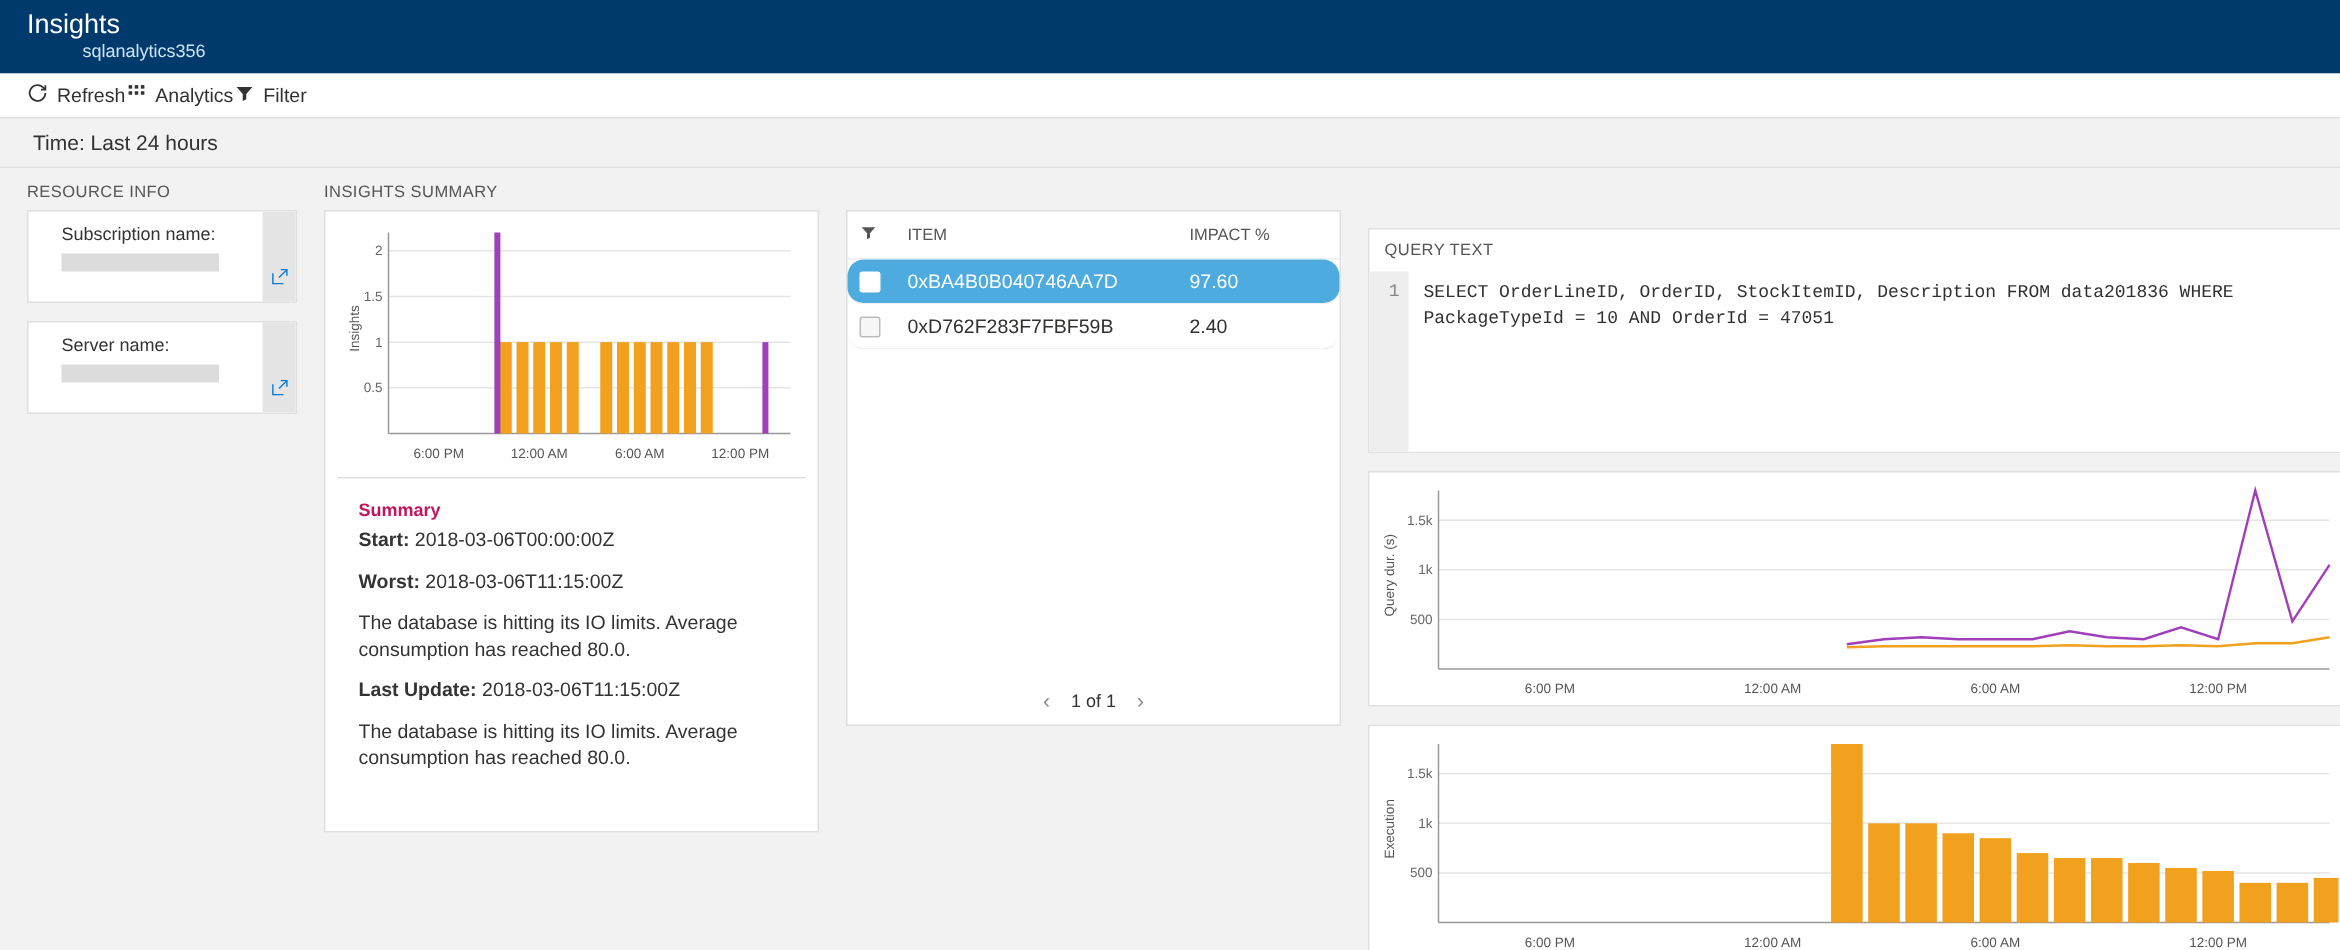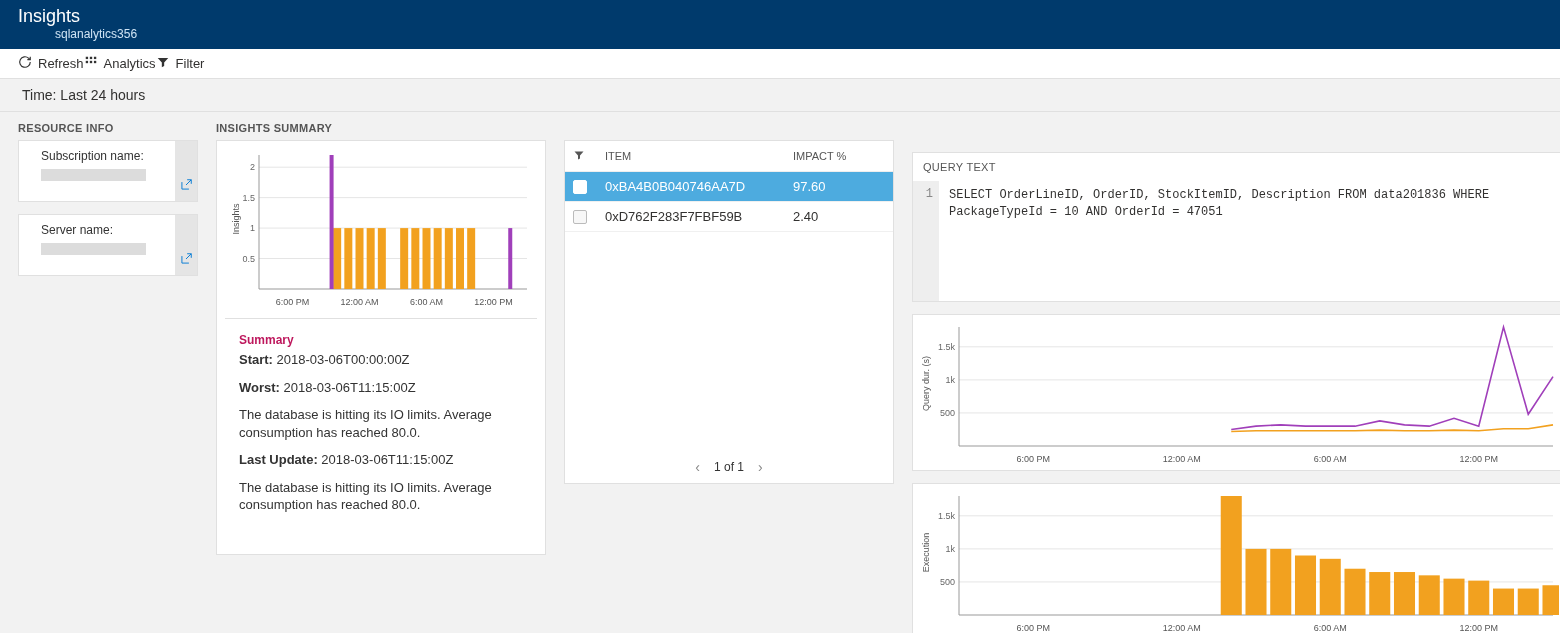--- a/index.html
+++ b/index.html
@@ -49,21 +49,20 @@
     gap: 18px;
     padding: 10px 18px 18px 18px;
     align-items: start;
   }
   .col .section-title {
     font-size: 11px;
     color: #555;
     letter-spacing: .3px;
     margin-bottom: 6px;
     text-transform: uppercase;
-    font-weight: bold;
   }
   
   .res-card {
     background: #fff;
     border: 1px solid #e0e0e0;
     margin-bottom: 12px;
     position: relative;
     padding: 8px 10px 18px 22px;
     min-height: 62px;
   }
@@ -123,20 +122,21 @@
   }
   .items-head svg { width: 12px; height: 12px; fill:#555; }
   .item-row {
     display: grid;
     grid-template-columns: 32px 1fr 80px 12px;
     padding: 7px 8px;
     font-size: 13px;
     border-bottom: 1px solid #f0f0f0;
     align-items: center;
     cursor: pointer;
+    border-radius: 11px;
   }
   .item-row.sel { background:#4dabdf; color:#fff; }
   .item-row .dot {
     width:14px; height:14px; border:1px solid #bbb; border-radius:2px; background:#f7f7f7;
   }
   .item-row.sel .dot { background:#fff; border-color:#fff; }
   .items .flex-spacer { flex:1; }
   .pager {
     display:flex; gap:14px; align-items:center; justify-content:center;
     padding:8px; font-size:12px; color:#333;

